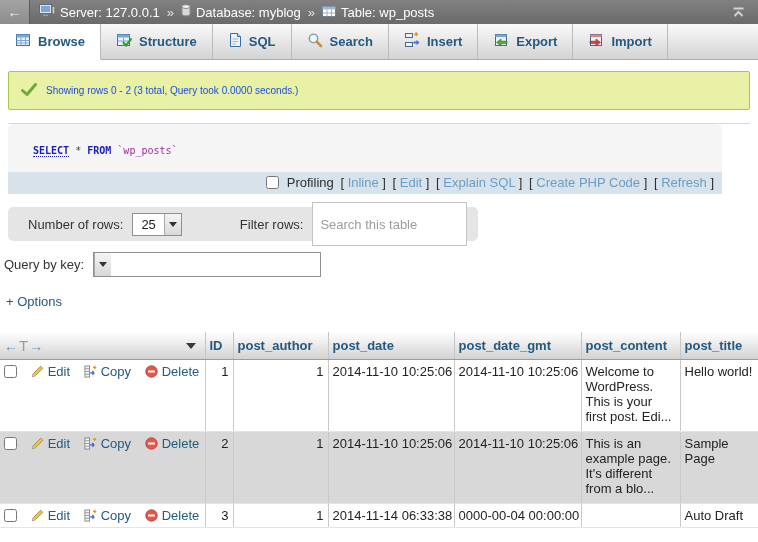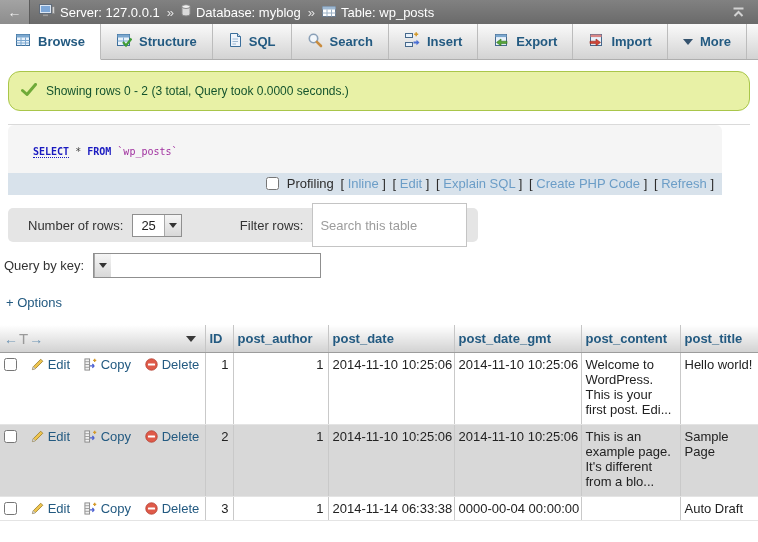--- a/index.html
+++ b/index.html
@@ -23,21 +23,21 @@
     border-bottom:1px solid #aeaeae; display:flex; }
   .tab { display:flex; align-items:center; gap:7px; padding:0 15px;
     border-right:1px solid #bcbcbc; font-weight:bold; font-size:13px;
     color:#235a81; cursor:pointer; white-space:nowrap; }
   .tab.active { background:#fff; border-bottom:1px solid #fff; margin-bottom:-1px; }
   .moretri { width:0; height:0; border-left:5px solid transparent; border-right:5px solid transparent;
     border-top:6px solid #35536e; }
 
   
   .msg { margin:11px 8px 0 8px; background:#e8f1a6; border:1px solid #a9c64a;
-    border-radius:12px; padding:11px 12px; font-size:12px; color:#14532d;
+    border-radius:2px; padding:11px 12px; font-size:10px; color:#1d4ed8;
     display:flex; align-items:center; gap:9px; }
 
   
   .resultarea { margin:13px 8px 0 8px; border-top:1px solid #dadada; }
   .qwrap { width:714px; }
   .querybox { background:#f5f5f5; border-radius:6px 6px 0 0;
     padding:21px 0 16px 25px; font-family:"DejaVu Sans Mono", monospace; font-size:10px; }
   .kw { color:#1a1ac0; font-weight:bold; }
   .kw-help { border-bottom:1px dotted #1a1ac0; }
   .op { color:#444; }
@@ -61,21 +61,21 @@
   .fselect .btn::after { content:""; width:0; height:0;
     border-left:4px solid transparent; border-right:4px solid transparent;
     border-top:5px solid #333; }
   .fselect.wide { width:228px; height:25px; }
   .fselect.wide .val { flex:1; }
   .filterinput { width:155px; height:44px; border:1px solid #c4c4c4;
     padding:2px 7px; font-size:13px; color:#333; outline:none; }
   .filterinput::placeholder { color:#9c9c9c; }
   .sortrow { margin:11px 0 0 4px; display:flex; align-items:center; font-size:13px;
     color:#333; gap:9px; }
-  .options { display:inline-block; margin:17px 0 8px 6px; font-size:13px; color:#235a81; }
+  .options { display:inline-block; margin:17px 0 16px 6px; font-size:13px; color:#235a81; }
 
   
   table.grid { margin-top:7px; border-collapse:collapse; table-layout:fixed;
     width:758px; font-size:13px; }
   .grid col.c1{width:205px} .grid col.c2{width:28px} .grid col.c3{width:95px}
   .grid col.c4{width:126px} .grid col.c5{width:127px} .grid col.c6{width:99px}
   .grid th { background:linear-gradient(#ffffff,#d2d2d2); border-bottom:1px solid #9c9c9c;
     border-right:1px solid #c6c6c6; text-align:left; color:#235a81;
     font-size:13px; padding:5px 4px; height:27px; cursor:pointer; }
   .grid th:last-child { border-right:none; }
@@ -205,24 +205,20 @@
     <span>Export</span>
   </div>
   <div class="tab">
     <span><svg width="16" height="16" viewBox="0 0 16 16">
           <rect x="2.5" y="2.5" width="11" height="11" fill="#e9f2fb" stroke="#46698c"></rect>
           <rect x="2.5" y="2.5" width="11" height="2.6" fill="#d98585"></rect>
           <path d="M2 9.2 h6 v-2.2 l4.5 3.4 -4.5 3.4 v-2.2 h-6 z" fill="#d04437" stroke="#8e2a20" stroke-width="0.6"></path>
         </svg></span>
     <span>Import</span>
   </div>
-  <div class="tab">
-    <span class="moretri"></span>
-    <span>More</span>
-  </div>
 </div>
 
 
 <div class="msg">
   <span><svg width="16" height="13" viewBox="0 0 16 13">
         <path d="M1.5 7.5 L6 11.5 L14.5 1.5" fill="none" stroke="#6faa38" stroke-width="3" stroke-linecap="round" stroke-linejoin="round"></path>
       </svg></span>
   <span>Showing rows 0 - 2 (3 total, Query took 0.0000 seconds.)</span>
 </div>
 

